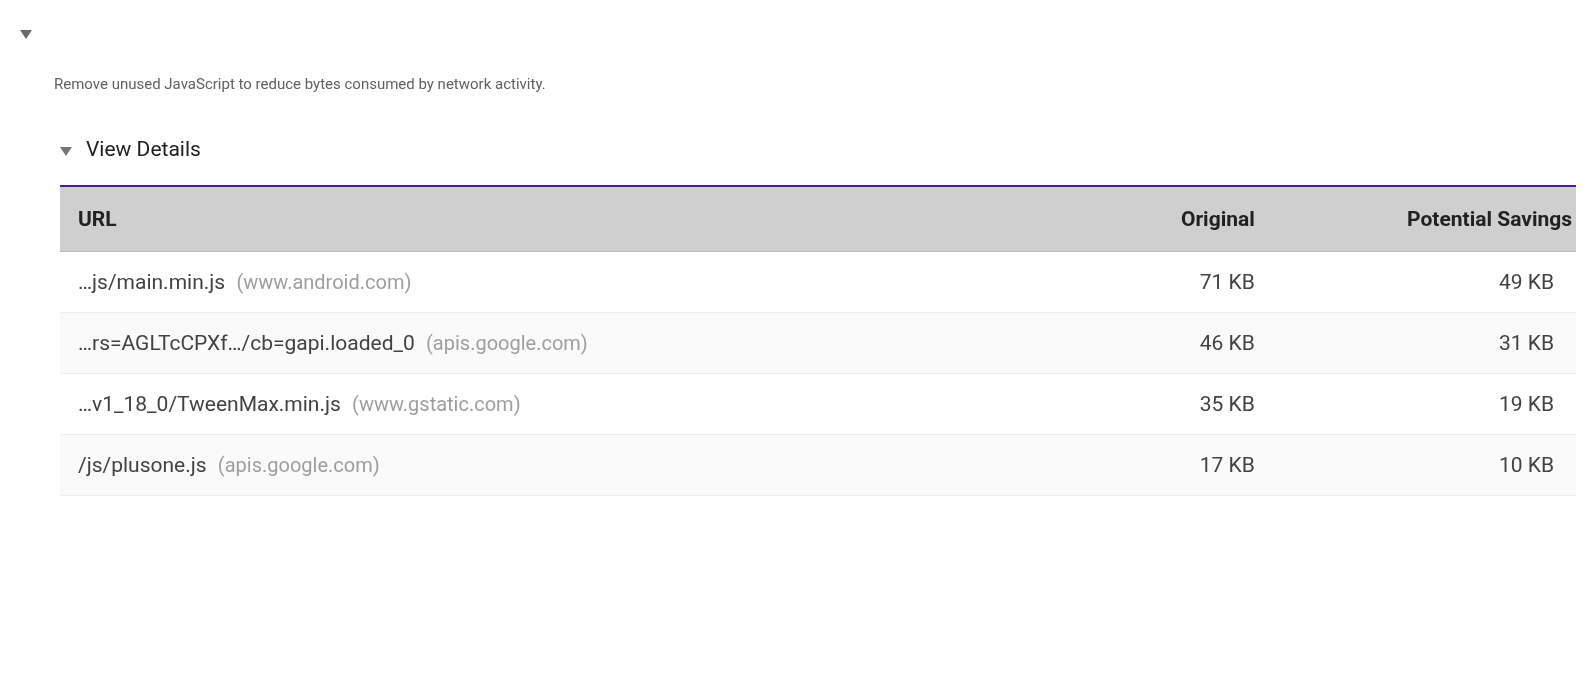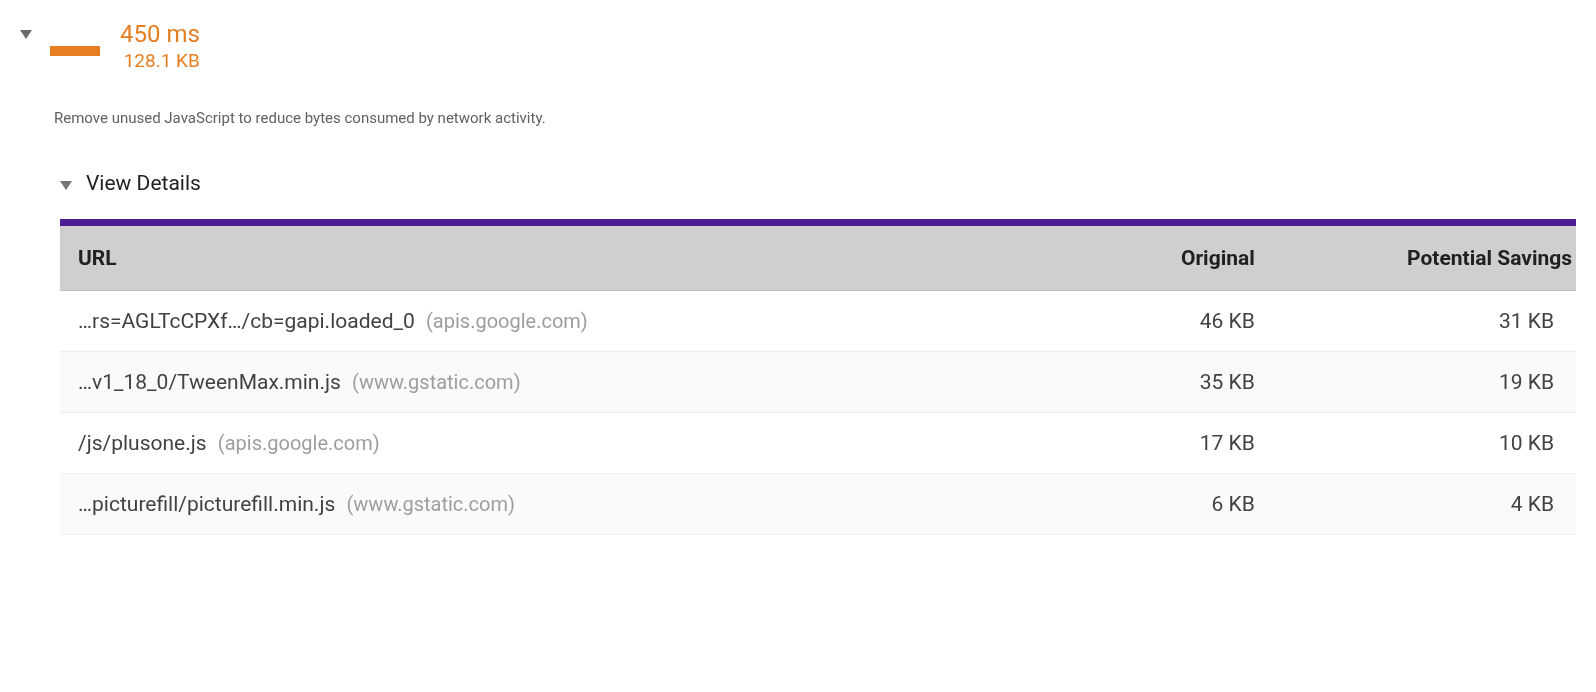--- a/index.html
+++ b/index.html
@@ -92,21 +92,21 @@
     }
     thead tr {
       background: #cfcfcf;
     }
     th {
       text-align: left;
       font-size: 21px;
       font-weight: 700;
       color: #212121;
       padding: 20px 18px;
-      border-top: 7px solid #4c1d95;
+      border-top: 2px solid #4c1d95;
       border-bottom: 1px solid #bdbdbd;
     }
     th.col-original, th.col-savings {
       text-align: right;
     }
     th.col-savings {
       padding-right: 4px;
     }
     tbody tr {
       border-bottom: 1px solid #eeeeee;
@@ -139,61 +139,54 @@
     }
     .col-url { width: 62%; }
     .col-original { width: 18%; }
     .col-savings { width: 20%; }
   </style>
 </head>
 <body>
 
 <div class="audit-header">
   <div class="triangle-toggle"></div>
-  <div class="audit-metrics">
-    <div class="orange-bar"></div>
-    <div class="metrics-values">
-      <div class="metric-time">450 ms</div>
-      <div class="metric-size">128.1 KB</div>
-    </div>
-  </div>
 </div>
 
 <div class="audit-description">Remove unused JavaScript to reduce bytes consumed by network activity.</div>
 
 <div class="view-details-row">
   <div class="triangle-toggle"></div>
   <div class="view-details-label">View Details</div>
 </div>
 
 <div class="table-container">
   <table>
     <thead>
       <tr>
         <th class="col-url">URL</th>
         <th class="col-original">Original</th>
         <th class="col-savings">Potential Savings</th>
       </tr>
     </thead>
     <tbody id="table-body">
+    <tr>
+          <td class="col-url"><span class="url-path">…js/main.min.js</span>  <span class="url-host">(www.android.com)</span></td>
+          <td class="col-original">71 KB</td>
+          <td class="col-savings">49 KB</td>
+        </tr>
         <tr>
           <td class="col-url"><span class="url-path">…rs=AGLTcCPXf…/cb=gapi.loaded_0</span>  <span class="url-host">(apis.google.com)</span></td>
           <td class="col-original">46 KB</td>
           <td class="col-savings">31 KB</td>
         </tr>
         <tr>
           <td class="col-url"><span class="url-path">…v1_18_0/TweenMax.min.js</span>  <span class="url-host">(www.gstatic.com)</span></td>
           <td class="col-original">35 KB</td>
           <td class="col-savings">19 KB</td>
         </tr>
         <tr>
           <td class="col-url"><span class="url-path">/js/plusone.js</span>  <span class="url-host">(apis.google.com)</span></td>
           <td class="col-original">17 KB</td>
           <td class="col-savings">10 KB</td>
         </tr>
-        <tr>
-          <td class="col-url"><span class="url-path">…picturefill/picturefill.min.js</span>  <span class="url-host">(www.gstatic.com)</span></td>
-          <td class="col-original">6 KB</td>
-          <td class="col-savings">4 KB</td>
-        </tr>
       </tbody>
   </table>
 </div>
 
 </body></html>

